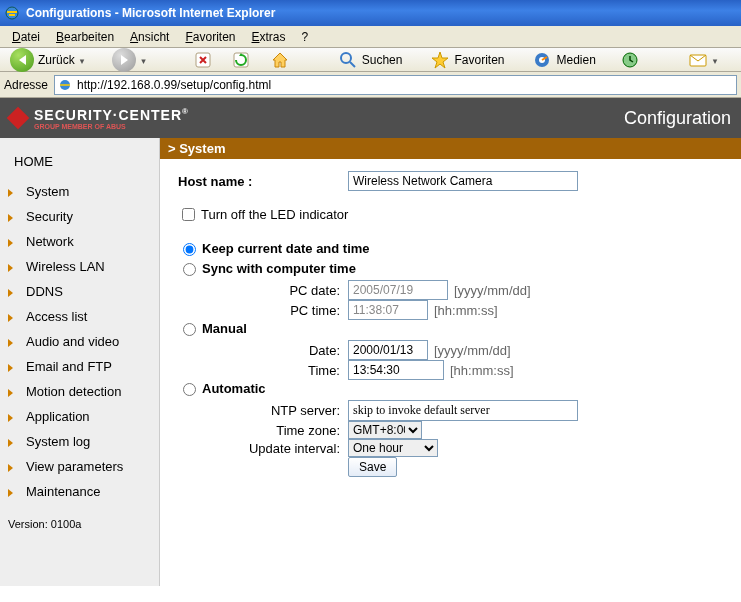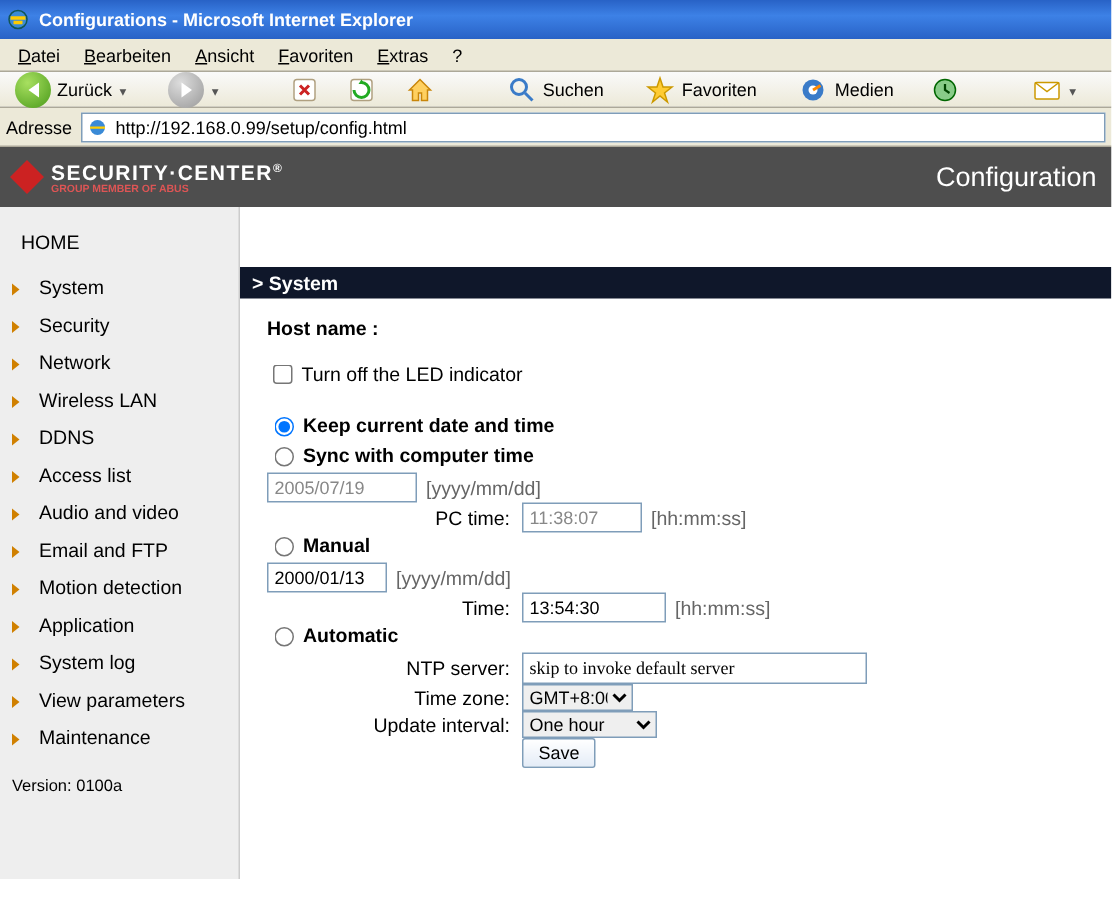--- a/index.html
+++ b/index.html
@@ -44,21 +44,21 @@
   
   .content { display:flex; height:calc(602px - 26px - 22px - 40px - 26px - 40px); }
   .sidebar { width:160px; background:#eee; border-right:1px solid #ccc; padding:10px 4px 4px 4px; font-size:12px; }
   .side-home { padding:6px 4px 10px 10px; font-size:13px; }
   .side-item { display:flex; align-items:flex-end; gap:8px; padding:5px 4px; font-size:13px; cursor:default; }
   .side-arrow { width:10px; height:10px; flex-shrink:0; }
   .side-arrow::before { content:""; display:block; width:0; height:0; border-style:solid; border-width:4px 0 4px 5px; border-color:transparent transparent transparent #d08000; }
   .version { margin-top:14px; padding-left:4px; font-size:11px; color:#000; }
 
   .main { flex:1; background:#fff; overflow:auto; }
-  .section-head { background:#0f172a; color:#fff; font-weight:bold; padding:3px 8px; font-size:13px;margin-top:40px; }
+  .section-head { background:#a16207; color:#fff; font-weight:bold; padding:3px 8px; font-size:13px; }
   .form-area { padding:12px 18px; font-size:13px; }
   .row { display:flex; align-items:center; }
   .lbl1 { width:170px; font-weight:bold; }
   .lbl2 { width:170px; text-align:right; padding-right:8px; font-weight:normal; }
   input[type=text].field { border:1px solid #7f9db9; font-size:12px; padding:2px 4px; font-family:inherit; }
   input[type=text][readonly].field { color:#888; }
   .hint { color:#666; margin-left:6px; }
   .opt-row { display:flex; align-items:center; margin-bottom:4px; font-weight:bold; }
   .opt-row input { margin-right:6px; }
   .chk-row { display:flex; align-items:center; margin:14px 0 16px 0; }
@@ -256,51 +256,54 @@
       </div>
     <div class="version">Version: 0100a</div>
   </div>
 
   <div class="main">
     <div class="section-head">&gt; System</div>
     <div class="form-area">
 
       <div class="row">
         <div class="lbl1">Host name :</div>
+        <input type="text" class="field" style="width: 230px;" value="Wireless Network Camera">
       </div>
 
       <div class="chk-row">
         <input type="checkbox" style="">
         <span>Turn off the LED indicator</span>
       </div>
 
       <div class="opt-row">
         <input type="radio" name="dt" checked="" style="">
         <span>Keep current date and time</span>
       </div>
 
       <div class="opt-row">
         <input type="radio" name="dt" style="">
         <span>Sync with computer time</span>
       </div>
       <div class="row">
+        <div class="lbl2">PC date:</div>
         <input type="text" readonly="" class="field" style="width: 100px;" value="2005/07/19">
         <span class="hint">[yyyy/mm/dd]</span>
       </div>
       <div class="row">
         <div class="lbl2">PC time:</div>
         <input type="text" readonly="" class="field" style="width: 80px;" value="11:38:07">
         <span class="hint">[hh:mm:ss]</span>
       </div>
 
       <div class="opt-row">
         <input type="radio" name="dt" style="">
         <span>Manual</span>
       </div>
       <div class="row">
+        <div class="lbl2">Date:</div>
         <input type="text" class="field" style="width: 80px;" value="2000/01/13">
         <span class="hint">[yyyy/mm/dd]</span>
       </div>
       <div class="row">
         <div class="lbl2">Time:</div>
         <input type="text" class="field" style="width: 96px;" value="13:54:30">
         <span class="hint">[hh:mm:ss]</span>
       </div>
 
       <div class="opt-row">

